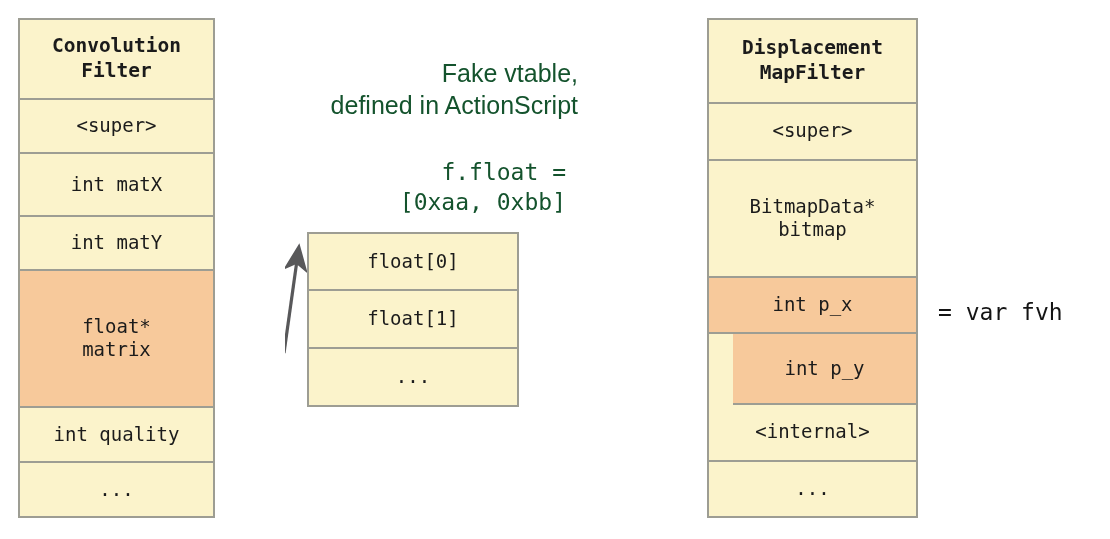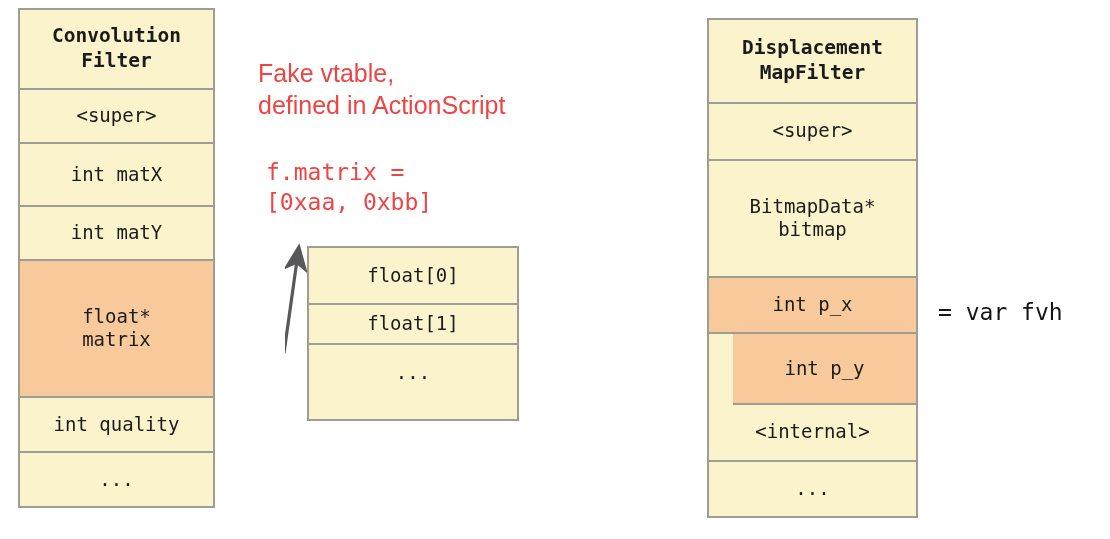--- a/index.html
+++ b/index.html
@@ -49,63 +49,63 @@
   .row:last-child { border-bottom: none; }
   .row.header {
     font-weight: bold;
     font-size: 19.5px;
   }
   .row.hl { background: #f7c99b; }
 
   
   #tbl-convolution {
     left: 18px;
-    top: 8px;
+    top: 18px;
     width: 197px;
     height: 500px;
   }
   #tbl-convolution .r0 { height: 86px; }
   #tbl-convolution .r1 { height: 59px; }
   #tbl-convolution .r2 { height: 67px; }
   #tbl-convolution .r3 { height: 59px; }
   #tbl-convolution .r4 { height: 147px; }
   #tbl-convolution .r5 { height: 60px; }
   #tbl-convolution .r6 { height: 57px; }
 
   
   #tbl-floatarray {
     left: 307px;
-    top: 246px;
+    top: 232px;
     width: 212px;
     height: 175px;
   }
   #tbl-floatarray .f0 { height: 57px; }
-  #tbl-floatarray .f1 { height: 40px; }
+  #tbl-floatarray .f1 { height: 58px; }
   #tbl-floatarray .f2 { height: 56px; }
 
   
   #tbl-displacement {
     left: 707px;
     top: 18px;
     width: 211px;
     height: 500px;
   }
   #tbl-displacement .d0 { height: 86px; }
   #tbl-displacement .d1 { height: 59px; }
   #tbl-displacement .d2 { height: 120px; }
   #tbl-displacement .d3 { height: 58px; }
   #tbl-displacement .d4 { height: 73px; margin-left: 24px; }
   #tbl-displacement .d5 { height: 58px; }
   #tbl-displacement .d6 { height: 56px; }
 
   
   .caption {
     position: absolute;
-    text-align: left;
-    color: #ef4444;
+    text-align: right;
+    color: #14532d;
   }
   #caption-fakevtable {
     left: 258px;
     top: 57px;
     width: 320px;
     font-family: "Liberation Sans", sans-serif;
     font-size: 25px;
     line-height: 1.28;
     white-space: pre-line;
   }
@@ -152,21 +152,21 @@
     <div class="row r3">int matY</div>
     <div class="row hl r4">float*
 matrix</div>
     <div class="row r5">int quality</div>
     <div class="row r6">...</div>
   </div>
 
   <div class="caption" id="caption-fakevtable">Fake vtable,
 defined in ActionScript</div>
 
-  <div class="caption" id="caption-fmatrix">f.matrix =
+  <div class="caption" id="caption-fmatrix">f.float =
 [0xaa, 0xbb]</div>
 
   <svg id="arrow-matrix-to-vtable" viewBox="0 0 135 130">
     <defs>
       <marker id="ah" markerWidth="9" markerHeight="9" refX="7" refY="4.5" orient="auto" markerUnits="strokeWidth">
         <path d="M0,0.6 L9,4.5 L0,8.4 L2.4,4.5 Z" fill="#58585a"></path>
       </marker>
     </defs>
     <line x1="0" y1="118" x2="12" y2="108" stroke="#58585a" stroke-width="0"></line>
     <line x1="-1" y1="117" x2="13.5" y2="13.5" stroke="#58585a" stroke-width="3.2" marker-end="url(#ah)" transform="translate(0,0)"></line>

